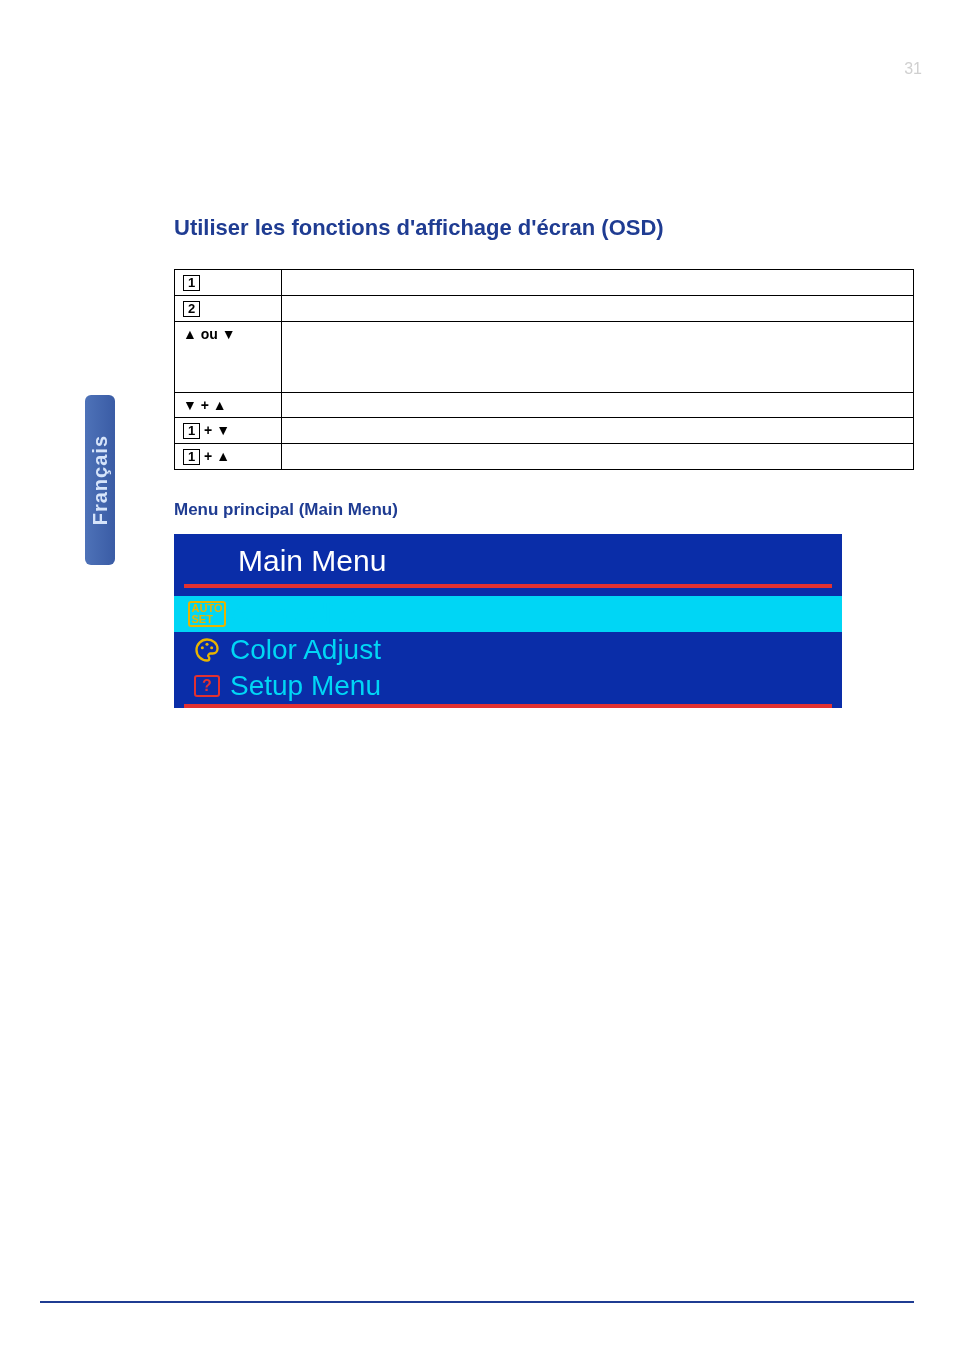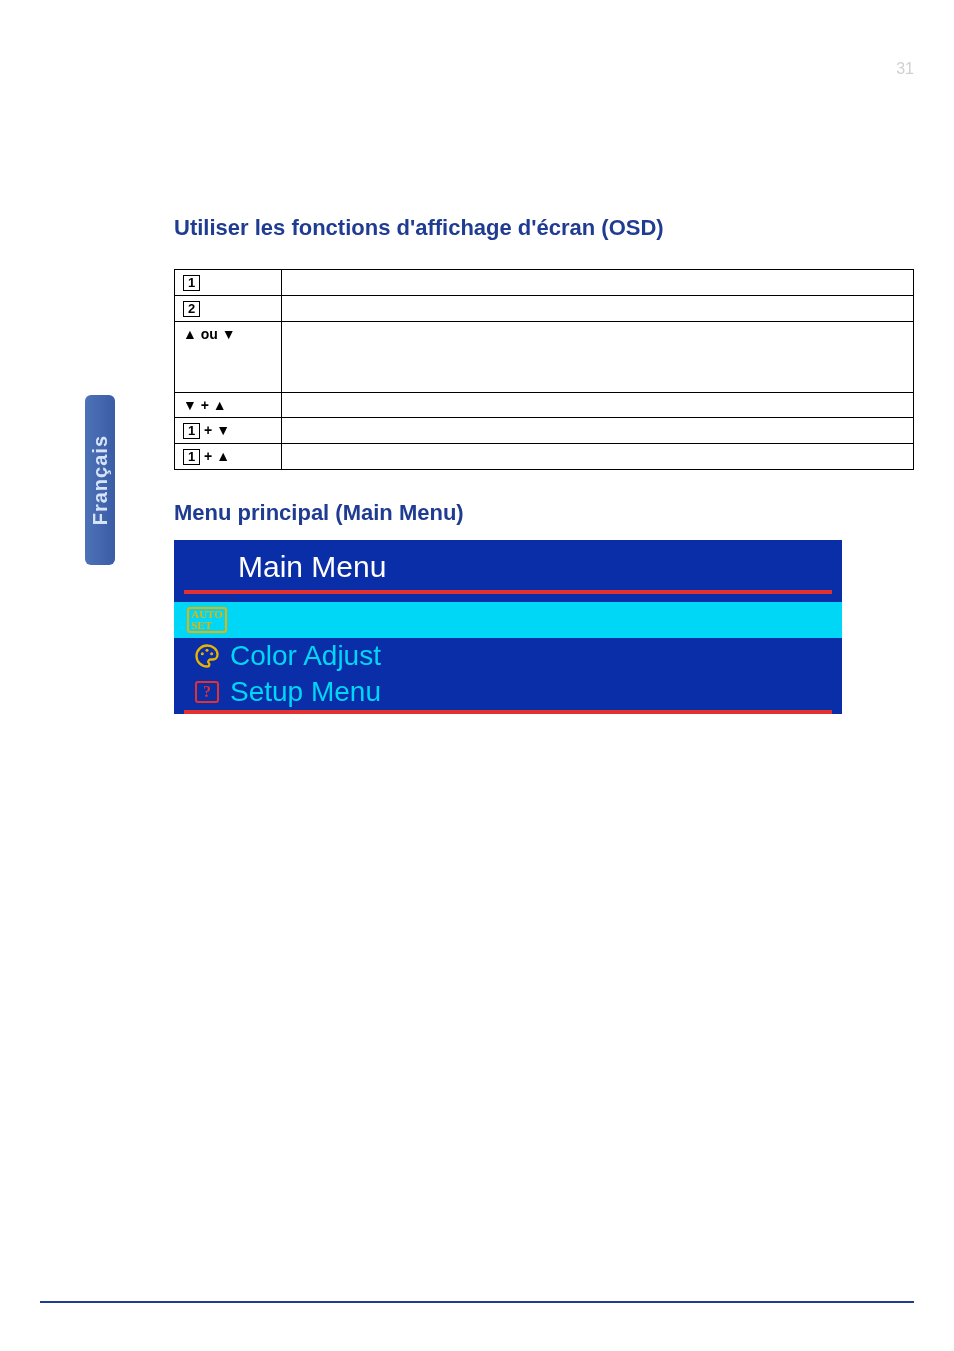--- a/index.html
+++ b/index.html
@@ -1,20 +1,20 @@
 <!DOCTYPE html>
 <html><head>
 <meta charset="utf-8">
 <style>
   html,body{margin:0;padding:0;background:#fff;font-family:Arial,Helvetica,sans-serif;}
   .page{width:954px;height:1351px;position:relative;box-sizing:border-box;padding-top:215px;}
-  .page-number{position:absolute;right:40px;top:60px;color:#d0d0d0;font-size:16px;}
+  .page-number{position:absolute;right:32px;top:60px;color:#d0d0d0;font-size:16px;}
   .content{margin-left:174px;margin-right:40px;}
   .section-title{color:#1f3c92;font-weight:bold;font-size:22px;margin-bottom:28px;}
-  .sub-title{color:#1f3c92;font-weight:bold;font-size:22px;margin:30px 0 14px 0;}
+  .sub-title{color:#1f3c92;font-weight:bold;font-size:17px;margin:30px 0 14px 0;}
 
   
   .side-tab{position:absolute;left:85px;top:395px;width:30px;height:170px;border-radius:6px;
     display:flex;align-items:center;justify-content:center;
     background:linear-gradient(to right,#4e72b8 0%,#3a5ca5 100%);}
   .side-tab-text{writing-mode:vertical-rl;transform:rotate(180deg);
     color:#d6e4fa;font-weight:bold;font-size:20px;letter-spacing:1px;font-family:Arial,sans-serif;}
 
   
   table.controls{width:100%;border-collapse:collapse;border:1px solid #000;background:#fff;}
@@ -23,21 +23,21 @@
   table.controls td.key .box{display:inline-block;border:1.5px solid #000;padding:0 4px;font-size:13px;line-height:14px;}
   table.controls td.desc{font-size:14px;}
   table.controls td.desc.tall{height:62px;}
 
   
   .osd{width:668px;background:#0a2da8;color:#fff;font-family:Arial,Helvetica,sans-serif;padding:0;}
   .osd-title{font-size:30px;padding:10px 18px 6px 64px;color:#fff;}
   .osd hr.red{border:none;height:4px;background:#e23131;margin:0 10px 8px 10px;}
   .osd .item{display:flex;align-items:center;padding:2px 10px;}
   .osd .item.selected{background:#00d6f5;}
-  .osd .item .icon{width:46px;display:flex;align-items:center;justify-content:center;font-family:Liberation Serif, serif;}
+  .osd .item .icon{width:46px;display:flex;align-items:center;justify-content:center;}
   .osd .item .label{font-size:28px;color:#00d6f5;}
   .osd .item.selected .label{color:#00d6f5;}
   .osd .footer{display:flex;justify-content:space-between;padding:8px 20px 14px 20px;font-size:26px;color:#00d6f5;}
   .osd .footer .keybox{display:inline-flex;border:2px solid #00d6f5;padding:0 6px;font-size:22px;color:#00d6f5;line-height:24px;}
   .iconbox-yellow{border:2px solid #e8b400;border-radius:3px;padding:0 2px;font-size:11px;color:#e8b400;font-weight:bold;line-height:11px;}
   .iconbox-red{border:2px solid #e23131;border-radius:3px;padding:0 6px;font-size:16px;color:#e23131;font-weight:bold;line-height:18px;}
 
   
   .footer-rule{position:absolute;left:40px;bottom:48px;width:874px;height:2px;background:#1f3c92;}
 </style>

